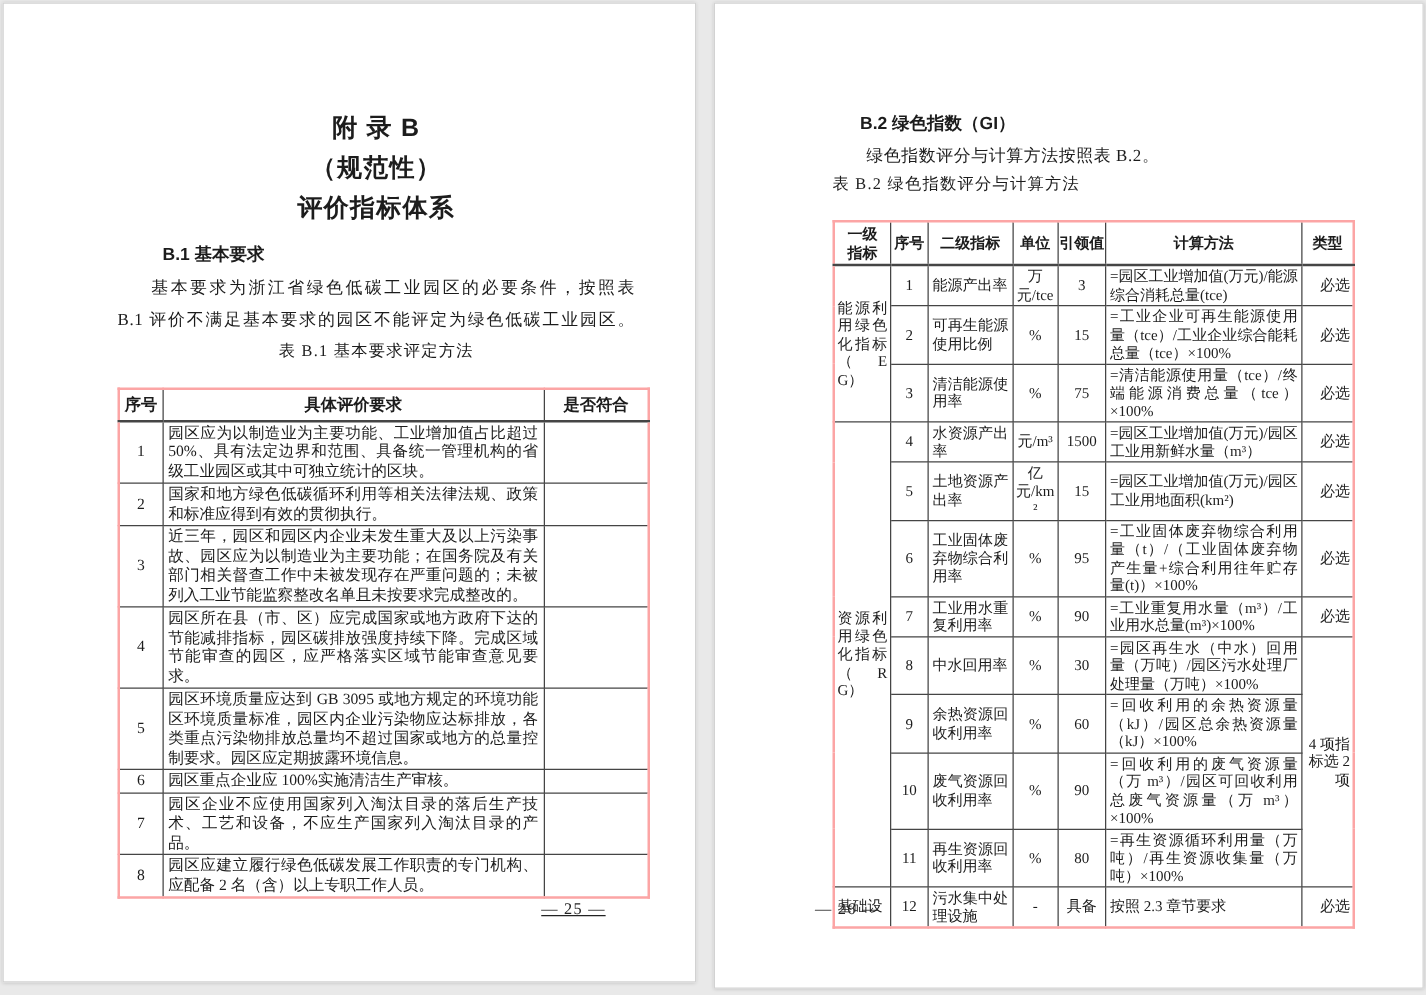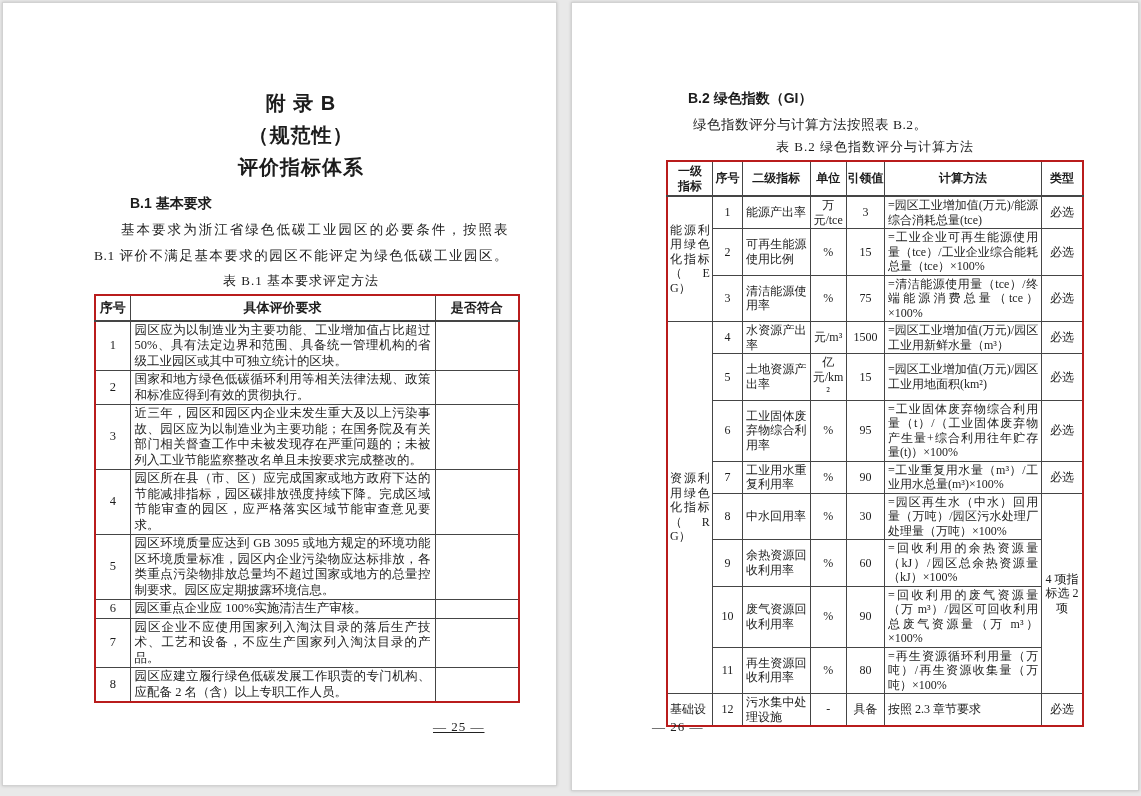--- a/index.html
+++ b/index.html
@@ -47,22 +47,22 @@
     text-align: center;
     font-size: 13px;
     line-height: 20px;
     letter-spacing: 1px;
   }
 
   
   table.tbl {
     border-collapse: collapse;
     table-layout: fixed;
-    border: 2px solid #b91c1c;
-    margin-top: 3px;
+    border: 2px solid #fca5a5;
+    margin-top: 19px;
   }
   .tbl th, .tbl td { border: 1px solid #454545; vertical-align: middle; }
   .tbl th {
     font-family: "Liberation Sans", "DejaVu Sans", sans-serif;
     font-weight: bold;
     text-align: center;
     border-bottom-width: 2px;
   }
   .tbl-left { width: 424px; font-size: 12.5px; line-height: 15.5px; }
   .tbl-left th { font-size: 13px; padding: 4px 0; }
@@ -71,21 +71,21 @@
   .tbl-left td.c-req { text-align: justify; overflow-wrap: break-word; }
 
   .tbl-right { width: 418px; font-size: 12px; line-height: 14.5px; }
   .tbl-right th { font-size: 12px; padding: 2px 0; line-height: 14.5px; }
   .tbl-right th.pre { white-space: pre-line; }
   .tbl-right td { padding: 1px 3px; overflow-wrap: break-word; }
   .tbl-right td.c-ctr { text-align: center; padding: 1px 1px; }
   .tbl-right td.c-grp { text-align: justify; padding: 1px 2px; word-break: break-all; }
   .tbl-right td.c-ind { text-align: justify; }
   .tbl-right td.c-mth { text-align: justify; }
-  .tbl-right td.c-typ { text-align: center; padding: 1px 2px; }
+  .tbl-right td.c-typ { text-align: right; padding: 1px 2px; }
 
   .pagenum {
     position: absolute;
     font-size: 13px;
     letter-spacing: 1px;
     color: #222;
   }
   .pagenum-left  { left: 430px; top: 716px; text-decoration: underline; }
   .pagenum-right { left: 80px;  top: 716px; }
 
@@ -100,21 +100,21 @@
   }
   .para-r {
     margin-top: 7px;
     font-size: 13.5px;
     line-height: 22px;
     text-indent: 2em;
     letter-spacing: 0.5px;
   }
   .caption-r {
     margin-top: 1px;
-    text-align: center;
+    text-align: left;
     font-size: 13px;
     line-height: 20px;
     letter-spacing: 1px;
   }
 </style>
 </head>
 <body>
 
 <div class="canvas">
 

